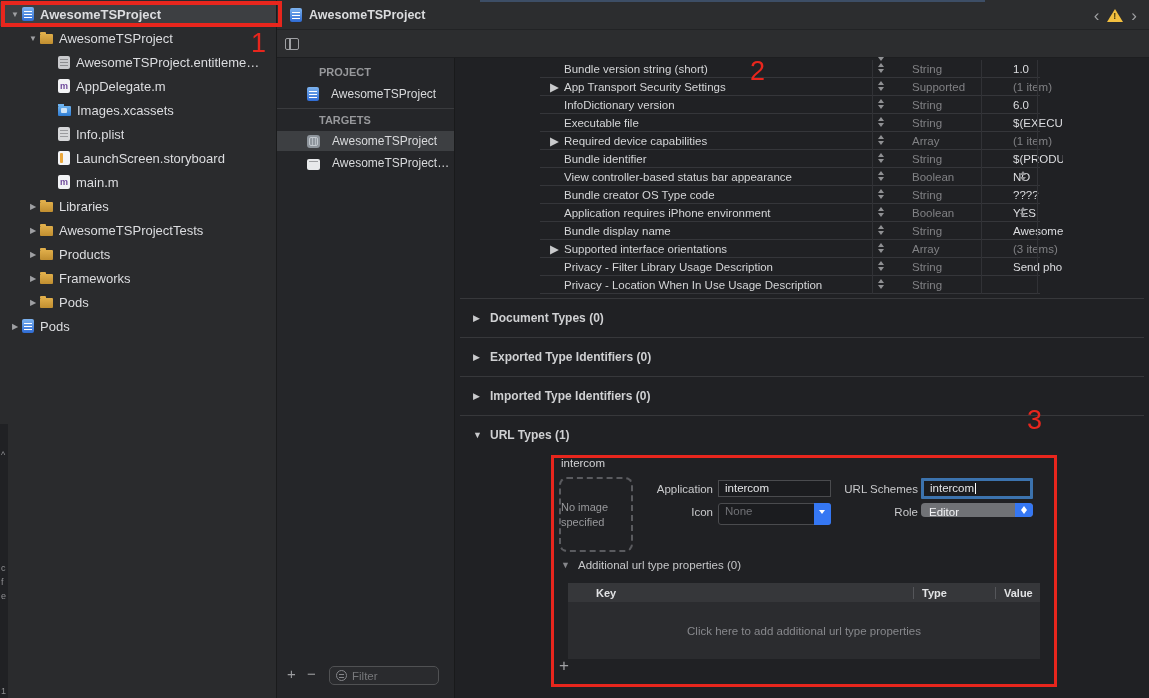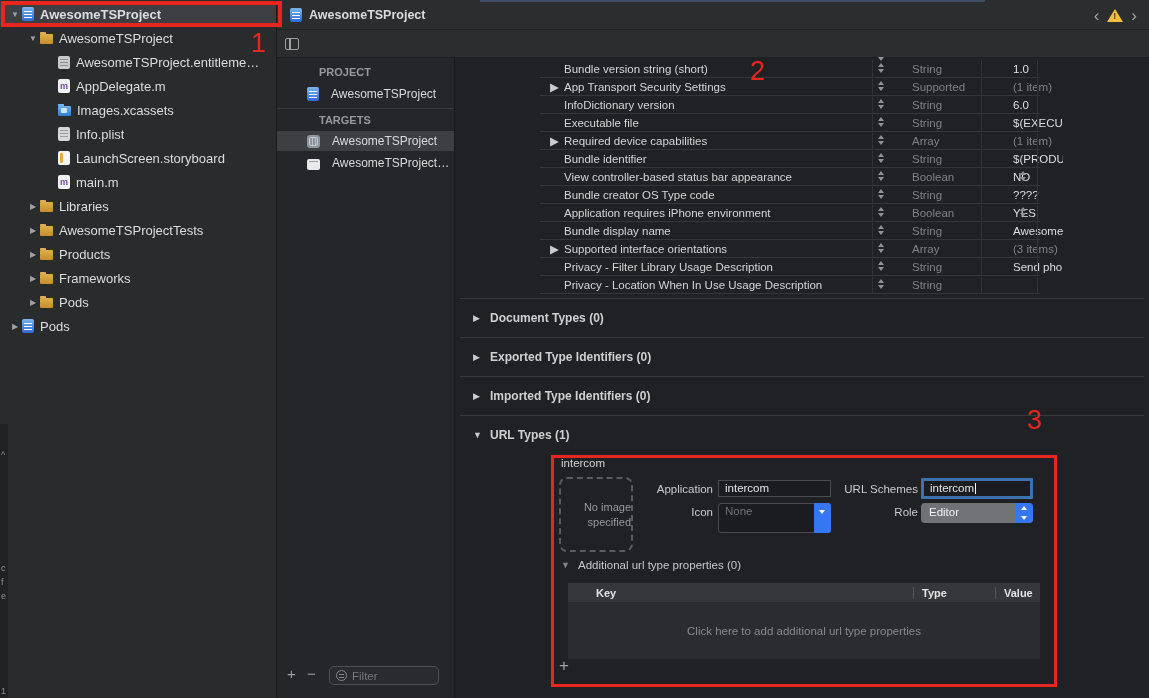--- a/index.html
+++ b/index.html
@@ -98,33 +98,33 @@
   .sliver-step { position:absolute; left:423px; top:-1px; }
 
   .sections { position:absolute; left:5px; top:240px; width:684px; }
   .section { height:39px; border-top:1px solid #37383b; display:flex; align-items:center; padding-left:13px; }
   .stri { width:17px; font-size:9px; color:#c9cacc; }
   .slabel { font-size:12px; font-weight:bold; color:#cfd0d2; }
 
   
   .ut-name { position:absolute; left:106px; top:399px; font-size:11.5px; color:#d2d3d5; }
   .no-image-box { position:absolute; left:104px; top:419px; width:74px; height:75px; border:2px dashed #5a5b5f; border-radius:8px;
-                  display:flex; align-items:center; justify-content:center; text-align:right;
+                  display:flex; align-items:center; justify-content:center; text-align:left;
                   font-size:11px; line-height:1.3; color:#98999c; }
   .f-label { position:absolute; font-size:11.5px; color:#c9cacc; text-align:right; line-height:17px; }
   .field { position:absolute; height:17px; background:#1b1c1f; border:1px solid #4a4b4e; font-size:11.5px; line-height:15px;
            color:#e4e5e7; padding-left:6px; white-space:nowrap; overflow:hidden; }
   .field.focused { border:3px solid #3c73ae; height:21px; line-height:15px; border-radius:1px; }
   .caret { display:inline-block; width:1px; height:11px; background:#fff; vertical-align:-2px; margin-left:1px; }
-  .combo { position:absolute; height:30px; background:#1b1c1f; border:1px solid #4a4b4e; border-radius:3px; font-size:11.5px;
+  .combo { position:absolute; height:22px; background:#1b1c1f; border:1px solid #4a4b4e; border-radius:3px; font-size:11.5px;
            line-height:15px; color:#707175; padding-left:6px; }
   .combo-cap { position:absolute; right:-1px; top:-1px; bottom:-1px; width:17px; background:#3577f3; border-radius:0 3px 3px 0; }
   .combo-cap::after { content:''; position:absolute; left:5px; top:7px; width:0; height:0;
       border-left:3.5px solid transparent; border-right:3.5px solid transparent; border-top:4px solid #fff; }
-  .popup { position:absolute; height:20px; background:#707276; border-radius:4px; font-size:11.5px; line-height:18px;
+  .popup { position:absolute; height:14px; background:#707276; border-radius:4px; font-size:11.5px; line-height:18px;
            color:#f2f3f5; padding-left:8px; }
   .pop-cap { position:absolute; right:0; top:0; bottom:0; width:18px; background:#3577f3; border-radius:0 4px 4px 0; }
   .pop-cap::before { content:''; position:absolute; left:6px; top:3px; width:0; height:0;
       border-left:3px solid transparent; border-right:3px solid transparent; border-bottom:4px solid #fff; }
   .pop-cap::after { content:''; position:absolute; left:6px; bottom:3px; width:0; height:0;
       border-left:3px solid transparent; border-right:3px solid transparent; border-top:4px solid #fff; }
 
   .addl-header { position:absolute; left:106px; top:501px; display:flex; align-items:center; }
   .addl-header .stri { color:#85868a; }
   .addl-header .alabel { font-size:11.5px; color:#c6c7c9; }

